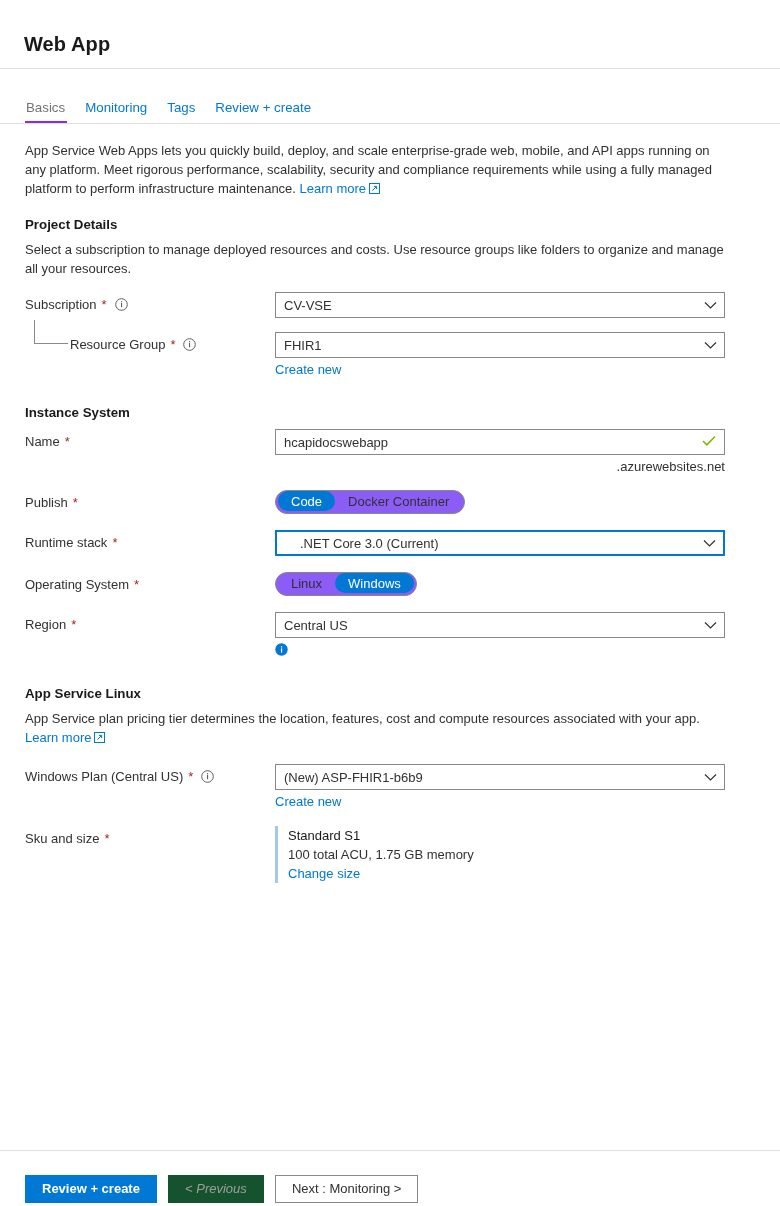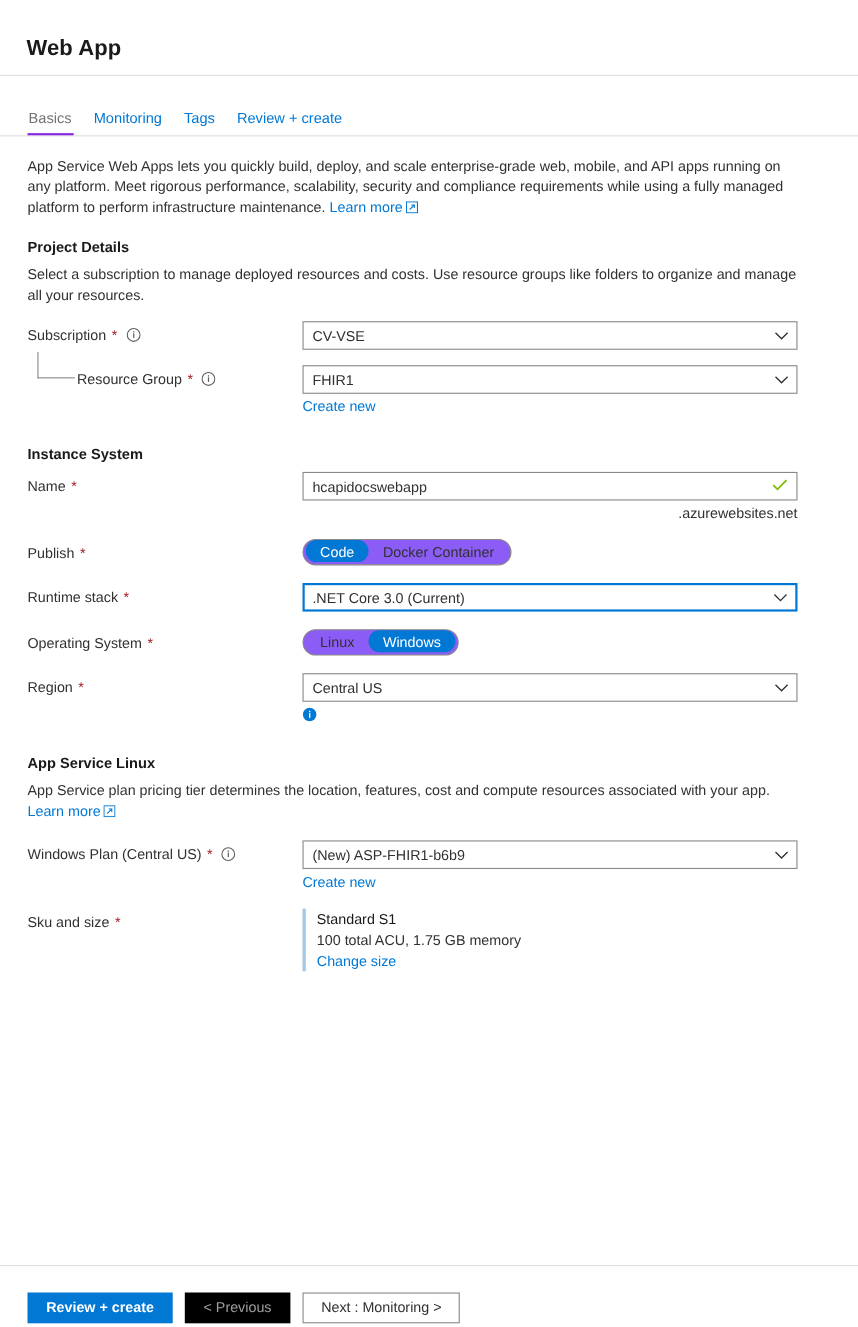--- a/index.html
+++ b/index.html
@@ -115,21 +115,21 @@
     height: 26px;
     width: 450px;
     border: 1px solid #8a8886;
     background: #fff;
     display: flex; align-items: center;
     padding: 0 26px 0 8px;
     font-size: 13px; color: #323130;
     cursor: pointer;
     white-space: nowrap; overflow: hidden;
   }
-  .azfield.focused { border: 2px solid #0078d4; padding-left: 7px; }
+  .azfield.focused { border: 2px solid #0078d4; padding-left: 23px; }
   .azfield .chev {
     position: absolute; right: 7px; top: 50%;
     transform: translateY(-50%);
     pointer-events: none;
   }
   .azfield .check {
     position: absolute; right: 8px; top: 50%;
     transform: translateY(-50%);
   }
   .field-sub {
@@ -191,21 +191,21 @@
     min-width: 96px;
     padding: 0 16px;
     font-size: 13px;
     font-family: "Liberation Sans", sans-serif;
     border: 1px solid transparent;
     display: inline-flex; align-items: center; justify-content: center;
     cursor: pointer;
     white-space: nowrap;
   }
   .btn-primary { background: #0078d4; color: #fff; font-weight: 600; }
-  .btn-disabled { background: #000000; color: #a19f9d; cursor: default; }
+  .btn-disabled { background: #14532d; color: #a19f9d; cursor: default; font-style: italic; }
   .btn-default { background: #fff; color: #323130; border: 1px solid #8a8886; }
 </style>
 </head>
 <body>
 
 <div class="page">
 
   <div class="header">
     <div class="header-title">Web App</div>
   </div>

